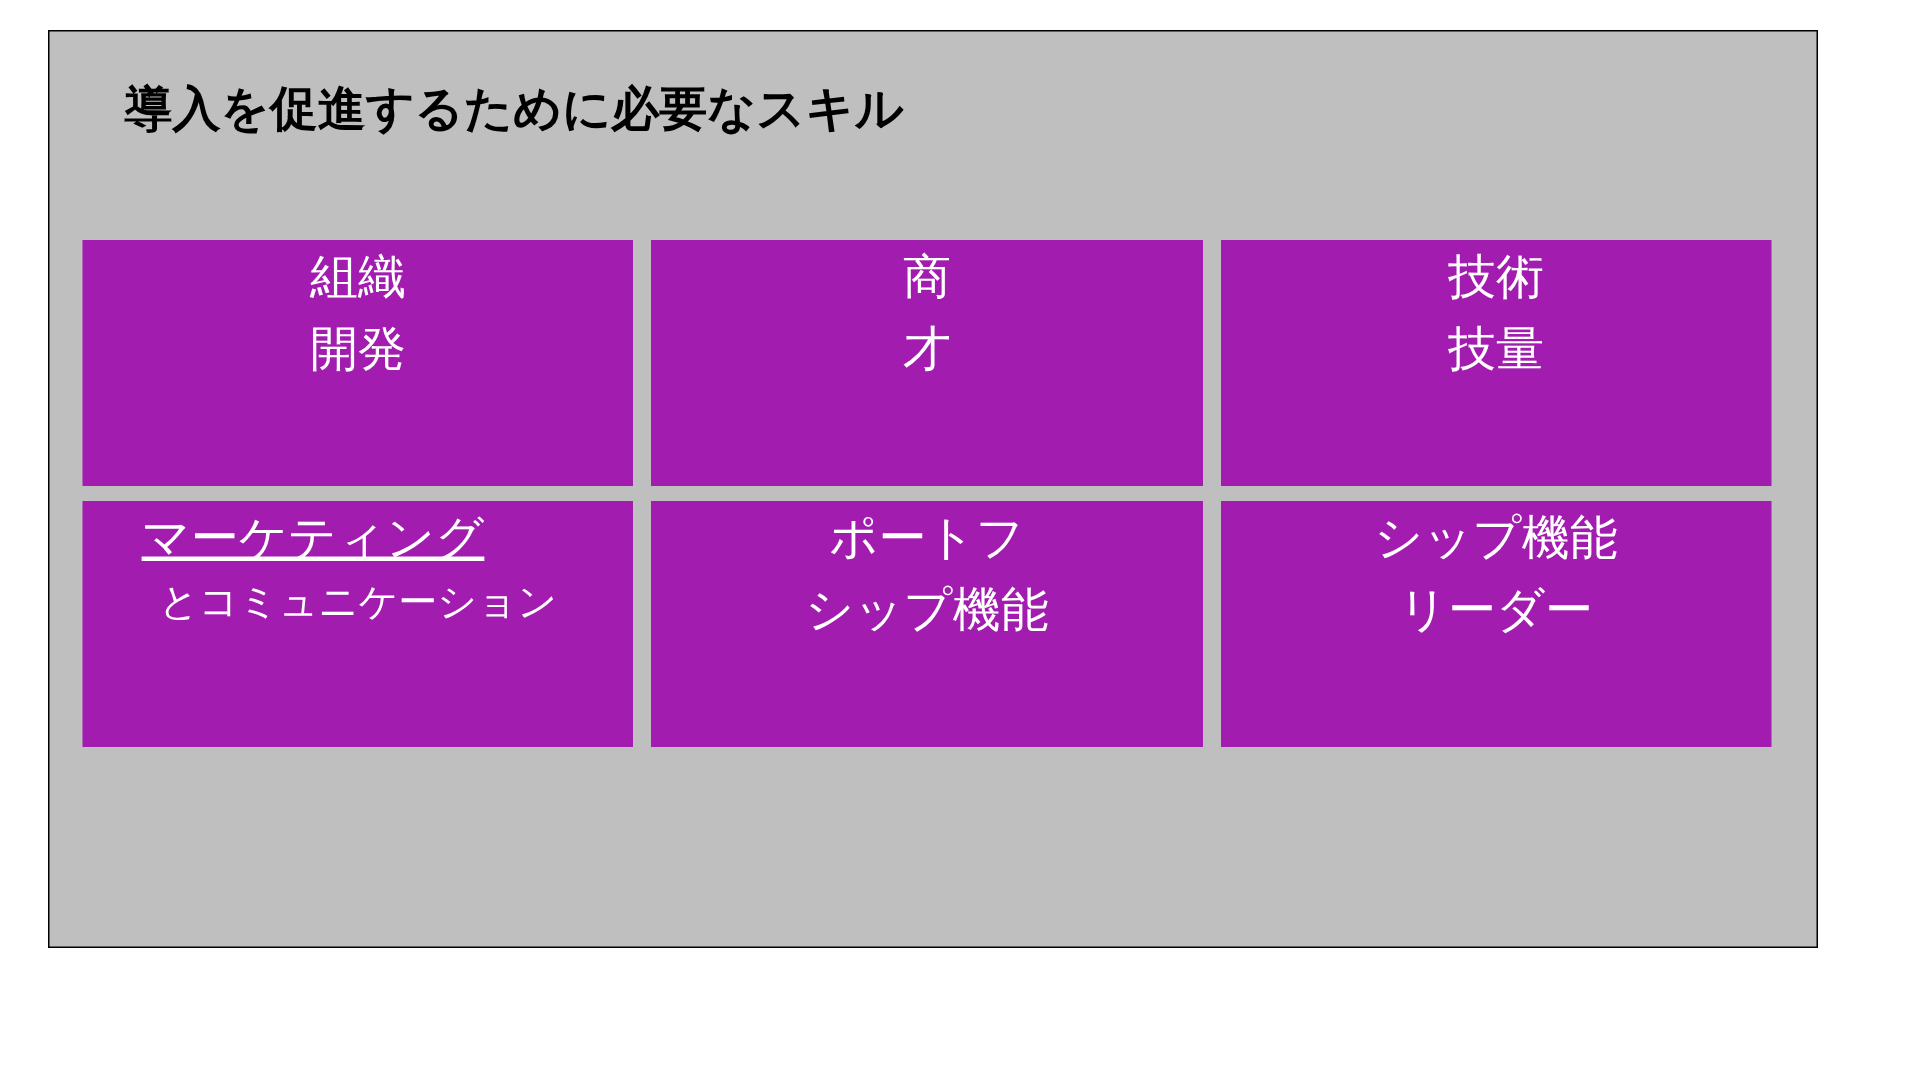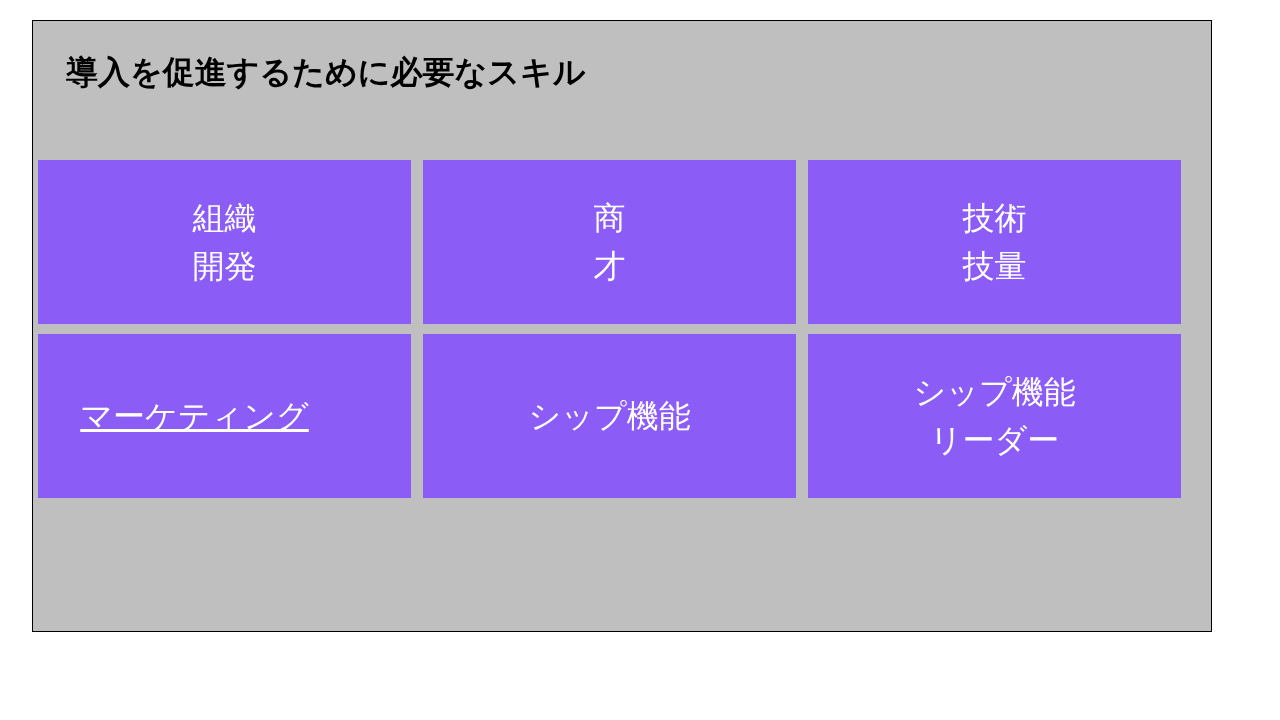--- a/index.html
+++ b/index.html
@@ -15,42 +15,41 @@
       position: relative;
     }
     .container {
       position: absolute;
       left: 32px;
       top: 20px;
       width: 1180px;
       height: 612px;
       background: #bfbfbf;
       border: 1px solid #000000;
-      padding: 30px 30px 60px 13px;
+      padding: 30px 30px 60px 30px;
     }
     .title {
       font-size: 32px;
       font-weight: bold;
       color: #000000;
       margin-bottom: 65px;
       margin-left: 20px;
     }
     .grid {
       display: grid;
       grid-template-columns: repeat(3, 1fr);
       grid-template-rows: repeat(2, 164px);
       gap: 10px 12px;
       margin-left: -8px;
     }
     .tile {
-      background: #8b5cf6;
+      background: #a21caf;
       color: #ffffff;
       display: flex;
       flex-direction: column;
-      justify-content: center;
       align-items: center;
       font-size: 32px;
       line-height: 1.5;
       text-align: center;
     }
     .tile .line1 {
       display: block;
     }
     .tile .line2 {
       display: block;
@@ -86,22 +85,24 @@
     <div class="tile tile-biz">
       <span class="line1">商</span>
       <span class="line2">才</span>
     </div>
     <div class="tile tile-tech">
       <span class="line1">技術</span>
       <span class="line2">技量</span>
     </div>
     <div class="tile tile-marketing">
       <span class="line1">マーケティング</span>
+      <span class="line2">とコミュニケーション</span>
     </div>
     <div class="tile tile-port">
+      <span class="line1">ポートフ</span>
       <span class="line2">シップ機能</span>
     </div>
     <div class="tile tile-lead">
       <span class="line1">シップ機能</span>
       <span class="line2">リーダー</span>
     </div>
   </div>
 </div>
 
 </body></html>

